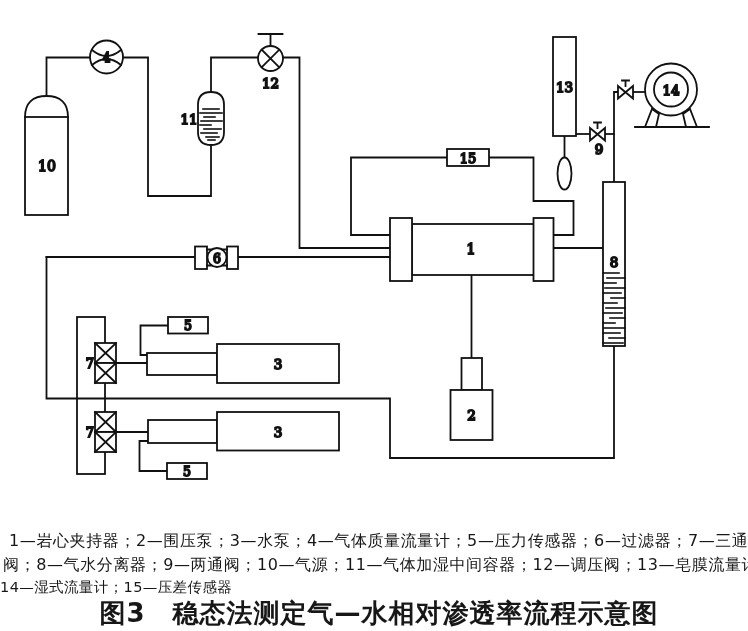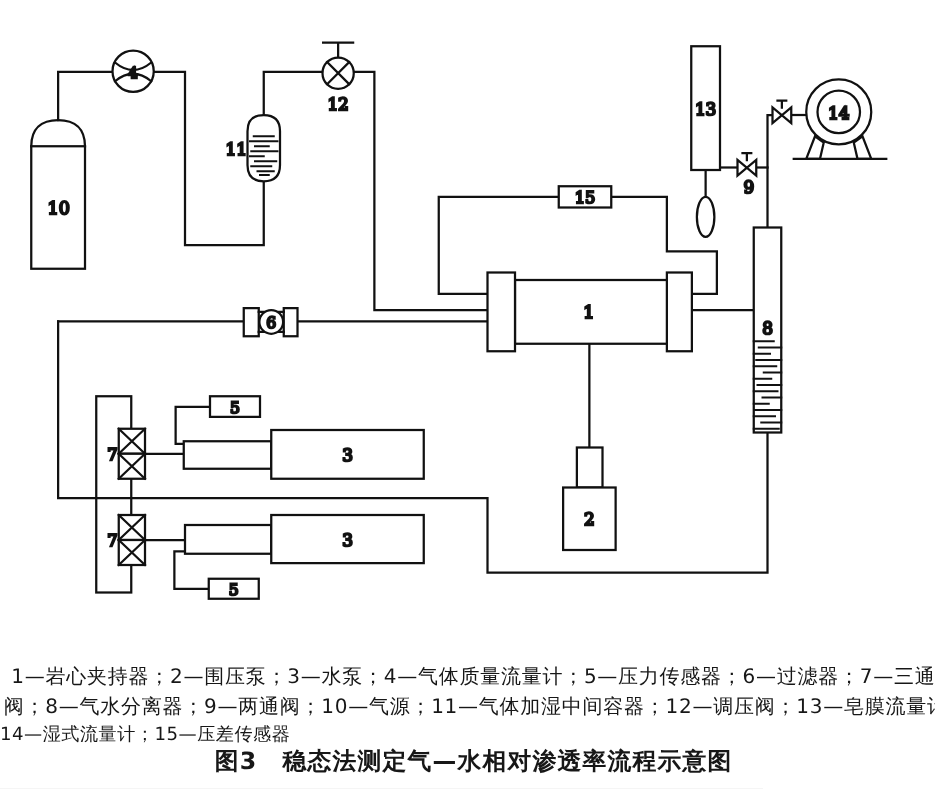--- a/index.html
+++ b/index.html
@@ -5,21 +5,21 @@
   html,body{margin:0;padding:0;background:#e8e8e8;}
   #page{position:relative;width:748px;height:631px;background:#ffffff;overflow:hidden;
         font-family:"DejaVu Sans",sans-serif;color:#111;}
   #diagram{position:absolute;left:0;top:0;}
   svg text{font-family:"DejaVu Serif","Liberation Serif",serif;fill:#111;}
   .cap{position:absolute;color:#171717;text-align:center;}
   .legend-line{font-size:16px;letter-spacing:0.6px;white-space:nowrap;}
   #cap1{left:9px;top:531px;}
   #cap2{left:3px;top:555px;}
   #cap3{left:0;right:18px;top:578px;text-align:left;font-size:14.5px;letter-spacing:0.4px;}
-  #cap-title{left:10px;right:0;top:596px;font-size:19px;font-weight:bold;letter-spacing:1px;}
+  #cap-title{left:10px;right:0;top:596px;font-size:26px;font-weight:bold;letter-spacing:1px;}
 </style>
 </head>
 <body>
 
 <div id="page">
 
 <svg id="diagram" width="748" height="522" viewBox="0 0 748 522" fill="none" stroke="#111" stroke-width="1.8" stroke-linecap="square">
 
   <g>
 

